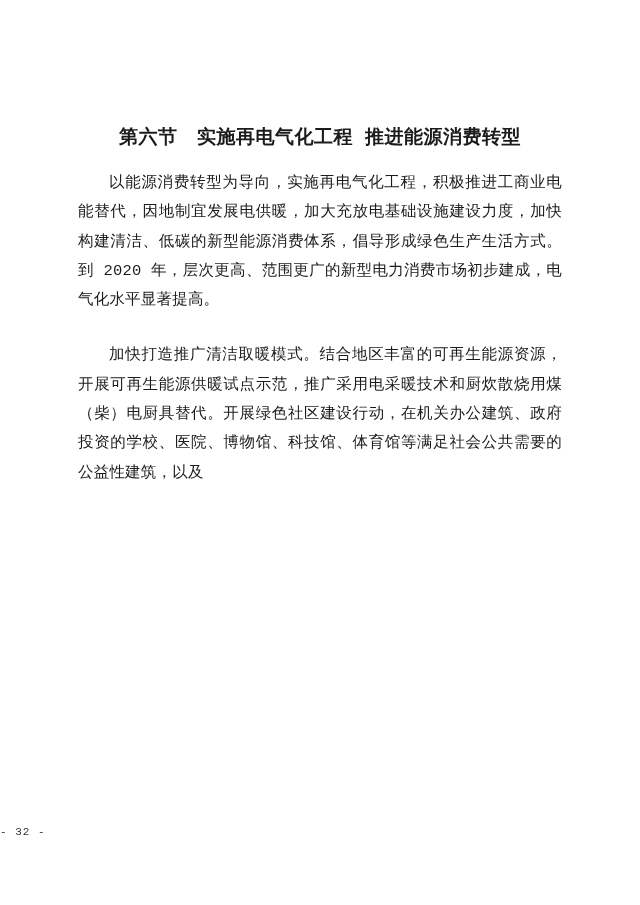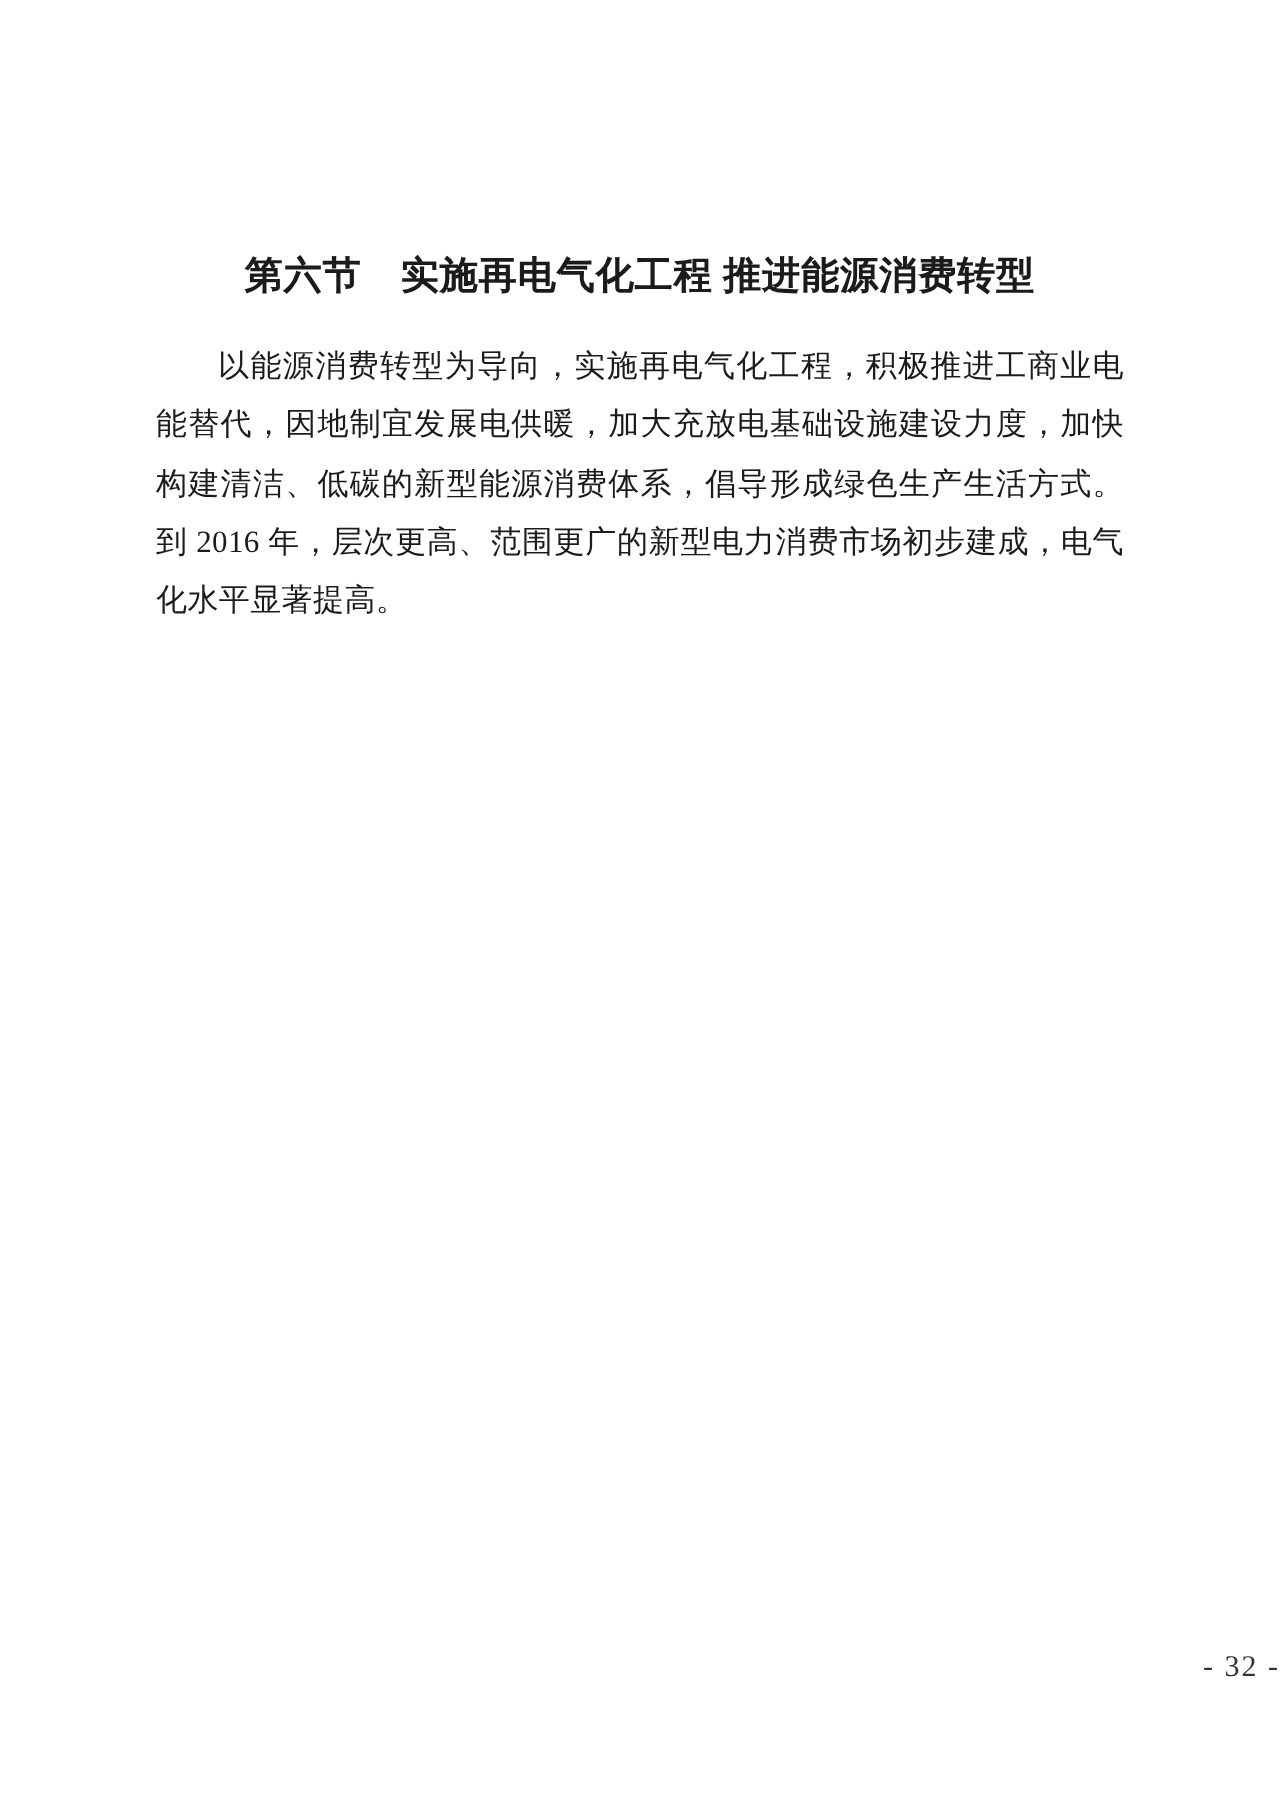--- a/index.html
+++ b/index.html
@@ -13,20 +13,21 @@
     font-family: "Liberation Serif", "DejaVu Serif", serif;
     color: #1b1b1b;
   }
   .page {
     position: relative;
     width: 640px;
     height: 905px;
     background: #ffffff;
     overflow: hidden;
     box-sizing: border-box;
+    font-family: Liberation Mono, monospace;
   }
   .content {
     padding: 0 78px;
   }
   .doc-title {
     margin: 0;
     padding-top: 126px;
     font-size: 19px;
     line-height: 25px;
     font-weight: bold;
@@ -44,33 +45,34 @@
     letter-spacing: 0.2px;
   }
   .body-paragraph.first {
     margin-top: 18px;
   }
   .page-footer {
     position: absolute;
     top: 826px;
     left: 0;
     width: 100%;
-    text-align: right;
-    font-size: 15px;
+    text-align: left;
+    font-size: 11px;
     letter-spacing: 1px;
     color: #333333;
   }
 </style>
 </head>
 <body>
 
 <div class="page">
   <div class="content">
     <h1 class="doc-title">第六节　实施再电气化工程 推进能源消费转型</h1>
 
-    <p class="body-paragraph first">以能源消费转型为导向，实施再电气化工程，积极推进工商业电能替代，因地制宜发展电供暖，加大充放电基础设施建设力度，加快构建清洁、低碳的新型能源消费体系，倡导形成绿色生产生活方式。到 2016 年，层次更高、范围更广的新型电力消费市场初步建成，电气化水平显著提高。</p>
+    <p class="body-paragraph first">以能源消费转型为导向，实施再电气化工程，积极推进工商业电能替代，因地制宜发展电供暖，加大充放电基础设施建设力度，加快构建清洁、低碳的新型能源消费体系，倡导形成绿色生产生活方式。到 2020 年，层次更高、范围更广的新型电力消费市场初步建成，电气化水平显著提高。</p>
 
 
 
+    <p class="body-paragraph">加快打造推广清洁取暖模式。结合地区丰富的可再生能源资源，开展可再生能源供暖试点示范，推广采用电采暖技术和厨炊散烧用煤（柴）电厨具替代。开展绿色社区建设行动，在机关办公建筑、政府投资的学校、医院、博物馆、科技馆、体育馆等满足社会公共需要的公益性建筑，以及</p>
   </div>
 
   <div class="page-footer">- 32 -</div>
 </div>
 
 </body></html>

